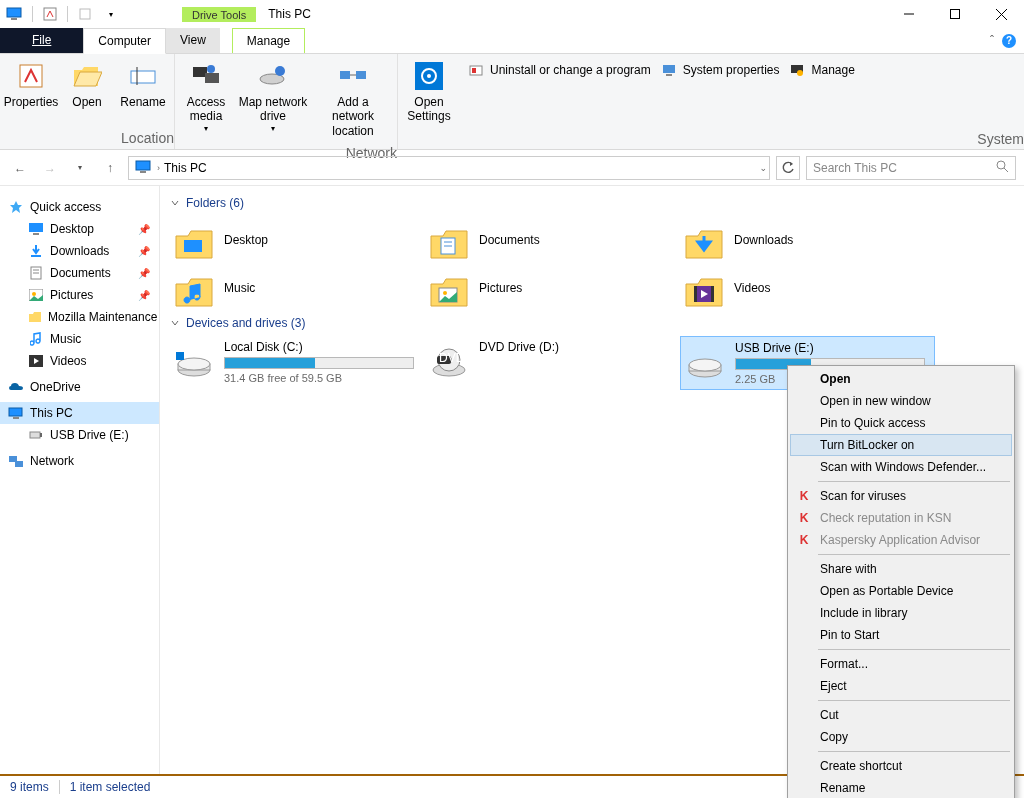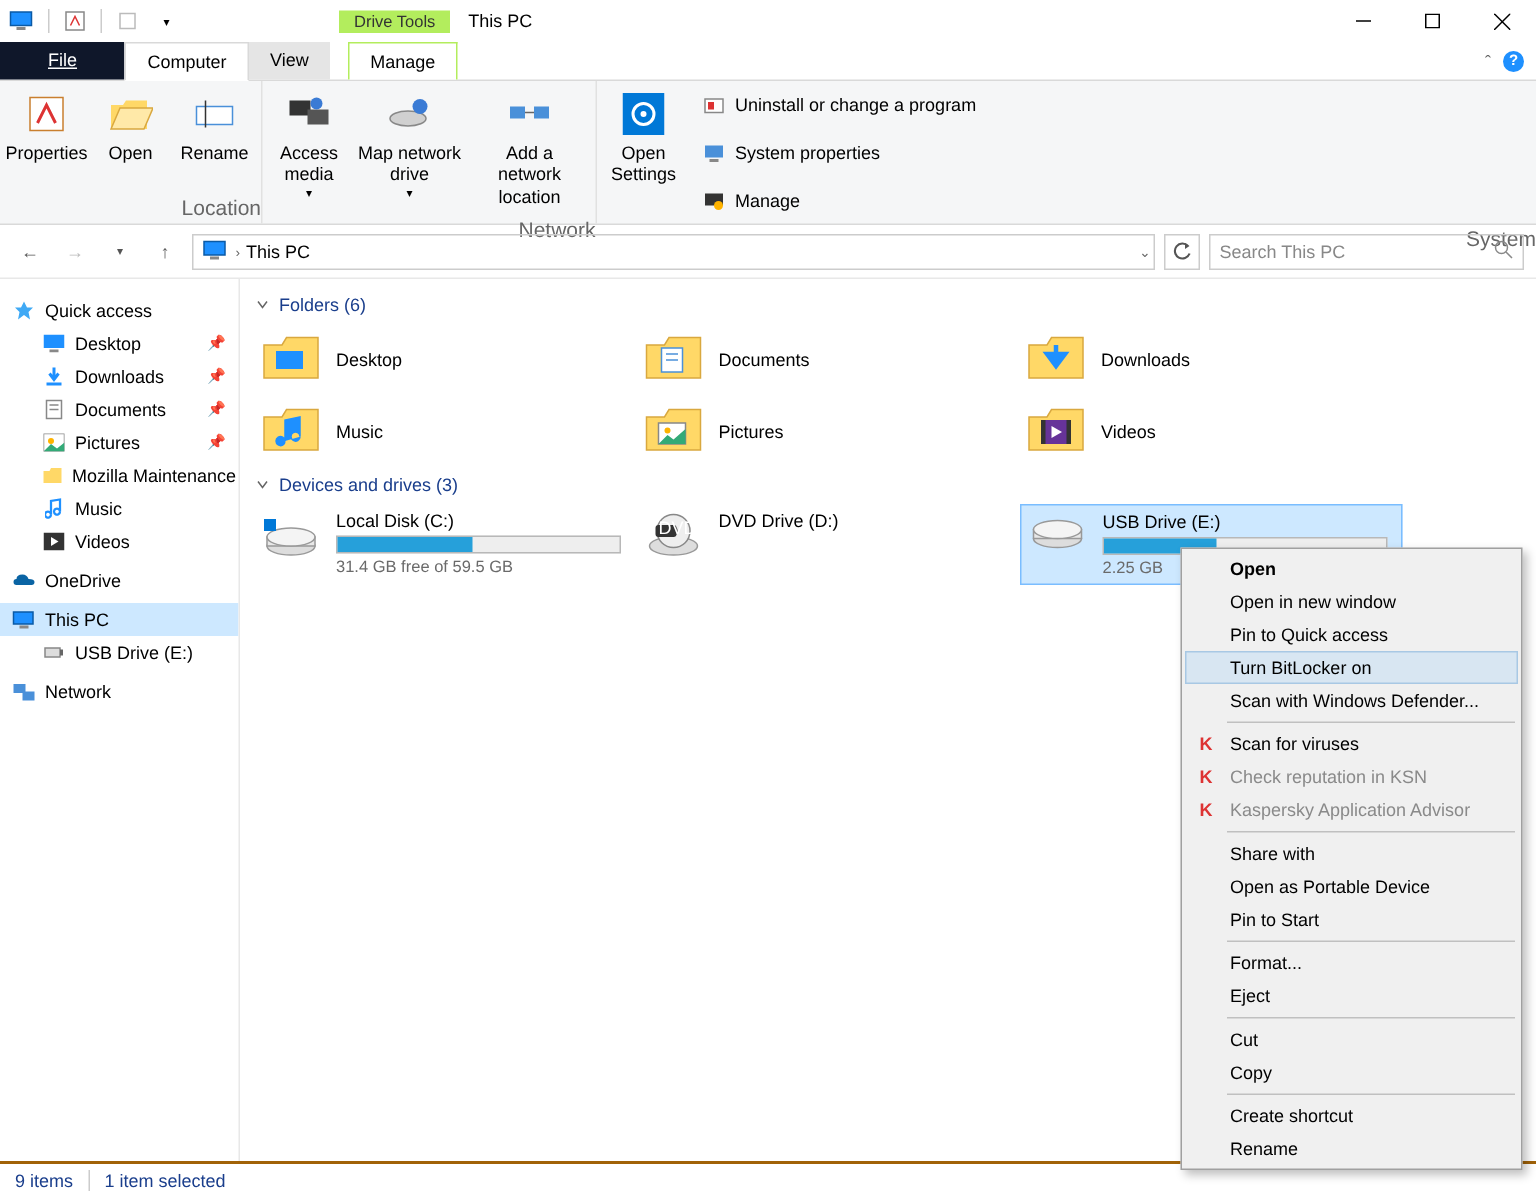--- a/index.html
+++ b/index.html
@@ -1,40 +1,40 @@
 <!DOCTYPE html>
 <html><head>
 <meta charset="utf-8">
 <style>
 * { margin:0; padding:0; box-sizing:border-box; font-family:"Segoe UI",Tahoma,sans-serif; font-size:12px; }
 body { width:1024px; height:798px; background:#fff; overflow:hidden; position:relative; }
 .titlebar { height:28px; display:flex; align-items:center; border-bottom:none; }
 .qat { display:flex; align-items:center; padding:0 4px; gap:4px; }
 .qat-item { width:22px; height:22px; display:flex; align-items:center; justify-content:center; }
 .qat-sep { width:1px; height:16px; background:#ccc; margin:0 2px; }
-.context-tab { background:#b3ed5d; padding:2px 10px 1px; font-size:11px; color:#333; margin-left:100px; }
+.context-tab { background:#b3ed5d; padding:2px 10px 1px; font-size:11px; color:#333; margin-left:56px; }
 .title-text { margin-left:12px; font-size:12px; color:#000; align-self:center; }
 .win-controls { margin-left:auto; display:flex; }
 .win-btn { width:46px; height:28px; display:flex; align-items:center; justify-content:center; }
 .tabbar { height:26px; display:flex; border-bottom:1px solid #d9d9d9; position:relative; }
 .tab { padding:5px 14px; color:#000; background:#e5e5e5; }
 .tab.file { background:#0f172a; color:#fff; padding:5px 32px;text-decoration:underline; }
 .tab.active { border:1px solid #d9d9d9; border-bottom:1px solid #fff; margin-bottom:-1px; background:#fff; }
 .tab.context { background:#fff; border:1px solid #b3ed5d; border-bottom:none; }
 .tab-right { margin-left:auto; display:flex; align-items:center; padding-right:8px; gap:8px; }
 .help-icon { width:14px; height:14px; border-radius:50%; background:#1e90ff; color:#fff; display:flex; align-items:center; justify-content:center; font-size:10px; font-weight:bold; }
 .ribbon { height:96px; background:#f5f6f7; border-bottom:1px solid #d9d9d9; display:flex; }
 .ribbon-group { border-right:1px solid #e1e1e1; display:flex; flex-direction:column; }
 .ribbon-group-body { flex:1; display:flex; align-items:flex-start; padding:4px; gap:2px; }
 .ribbon-group-label { text-align:right; font-size:14px; color:#666; padding:1px 0 3px; }
 .rbtn-large { display:flex; flex-direction:column; align-items:center; width:54px; padding:2px; text-align:center; line-height:1.2; }
 .rbtn-large .ricon { width:32px; height:32px; margin-bottom:3px; display:flex; align-items:center; justify-content:center; }
 .rbtn-small { display:flex; align-items:center; gap:6px; padding:2px 4px; white-space:nowrap; }
 .rbtn-small .ricon-s { width:16px; height:16px; display:flex; align-items:center; justify-content:center; }
-.sys-col { display:flex; flex-direction:column; gap:12px; padding:2px 6px; }
+.sys-col { display:flex; gap:2px; padding:2px 6px; }
 .addrbar { height:36px; display:flex; align-items:center; padding:4px 8px; gap:6px; border-bottom:1px solid #e8e8e8; }
 .navbtn { width:24px; height:24px; display:flex; align-items:center; justify-content:center; color:#555; }
 .navbtn.disabled { color:#bbb; }
 .addr-box { flex:1; height:24px; border:1px solid #ccc; display:flex; align-items:center; padding:0 2px; }
 .addr-box .pc-mini { width:18px; height:16px; margin:0 4px; }
 .addr-box .crumb { padding:0 4px; }
 .addr-refresh { width:24px; height:24px; border:1px solid #ccc; display:flex; align-items:center; justify-content:center; }
 .search-box { width:210px; height:24px; border:1px solid #ccc; display:flex; align-items:center; padding:0 6px; color:#888; }
 .search-box .mag { margin-left:auto; }
 .body-row { display:flex; height:614px; }
@@ -42,21 +42,21 @@
 .side-item { display:flex; align-items:center; gap:6px; padding:3px 8px 3px 14px; position:relative; white-space:nowrap; }
 .side-item.section { padding-left:8px; margin-top:4px; }
 .side-item.indent { padding-left:28px; }
 .side-item.selected { background:#cde8ff; }
 .pin { margin-left:auto; color:#888; font-size:10px; }
 .side-icon { width:16px; height:16px; display:flex; align-items:center; justify-content:center; }
 .content { flex:1; padding:6px 10px; position:relative; }
 .section-header { display:flex; align-items:center; gap:6px; color:#1a3e8c; margin:4px 0 6px; }
 .folder-row { display:flex; }
 .folder-item { display:flex; align-items:center; gap:10px; width:255px; padding:4px; }
-.bigicon { width:40px; height:40px; display:flex; align-items:flex-start; justify-content:center; position:relative; }
+.bigicon { width:40px; height:40px; display:flex; align-items:flex-end; justify-content:center; position:relative; }
 .drive-item { display:flex; align-items:flex-start; gap:10px; width:255px; padding:4px; }
 .drive-item.selected { background:#cde8ff; border:1px solid #7abdff; }
 .drive-info { flex:1; }
 .drive-bar { height:12px; border:1px solid #b8b8b8; margin:3px 0; width:190px; background:#eee; position:relative; }
 .drive-bar-fill { height:100%; background:#26a0da; }
 .drive-sub { color:#6a6a6a; font-size:11px; }
 .statusbar { position:absolute; bottom:0; left:0; right:0; height:24px; border-top:2px solid #a16207; display:flex; align-items:center; padding:0 10px; color:#1a3e8c; background:#fff; }
 .statusbar .sep { width:1px; height:14px; background:#ccc; margin:0 10px; }
 .context-menu { position:absolute; left:787px; top:365px; width:228px; background:#f0f0f0; border:1px solid #a0a0a0; box-shadow:3px 3px 6px rgba(0,0,0,.25); padding:2px; }
 .cm-item { display:flex; align-items:center; gap:8px; padding:4px 10px 4px 30px; position:relative; white-space:nowrap; }
@@ -548,20 +548,21 @@
       <span class="cm-icon" style="color:#d33;font-weight:bold">K</span>
       <span>Check reputation in KSN</span>
     </div>
   <div class="cm-item disabled">
       <span class="cm-icon" style="color:#d33;font-weight:bold">K</span>
       <span>Kaspersky Application Advisor</span>
     </div>
   <div class="cm-sep"></div>
   <div class="cm-item">Share with</div>
   <div class="cm-item">Open as Portable Device</div>
+  <div class="cm-item">Include in library</div>
   <div class="cm-item">Pin to Start</div>
   <div class="cm-sep"></div>
   <div class="cm-item">Format...</div>
   <div class="cm-item">Eject</div>
   <div class="cm-sep"></div>
   <div class="cm-item">Cut</div>
   <div class="cm-item">Copy</div>
   <div class="cm-sep"></div>
   <div class="cm-item">Create shortcut</div>
   <div class="cm-item">Rename</div>

